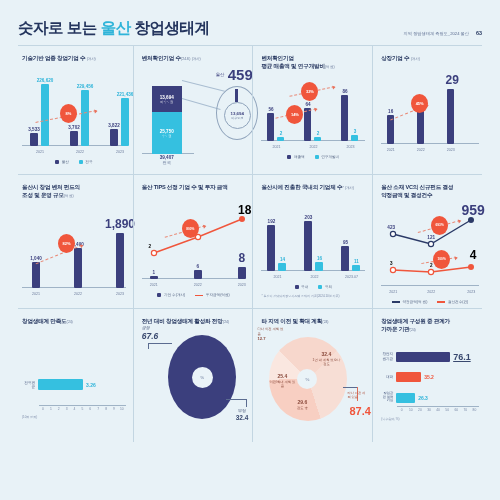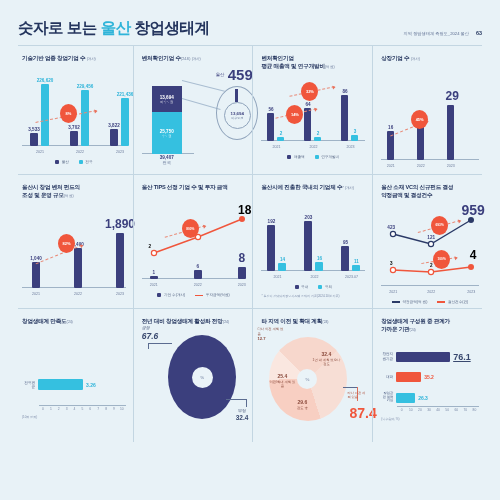--- a/index.html
+++ b/index.html
@@ -244,21 +244,21 @@
             </div>
         </div>
       </div>
     </div>
 
     <div class="cell">
       <div class="c-title">
         <span>상장기업 수</span>
         <span class="unit">(개사)</span>
       </div>
-      <div class="plot" style="height:78px;margin-top:20px;">
+      <div class="plot" style="height:78px;margin-top:4px;">
         <div class="axis"></div>
 
         <div class="arrow" style="left:8px;top:46px;width:40px;transform:rotate(-22deg);"></div>
         <div class="bub" style="left:30px;top:28px;">45%</div>
 
         <div class="bar navy" style="left:6px;width:7px;height:29px;"></div>
         <div class="vlab navy" style="left:9.5px;bottom:30px;">16</div>
         <div class="xlab" style="left:9.5px;">2021</div>
 
         <div class="bar navy" style="left:36px;width:7px;height:38px;"></div>
@@ -520,21 +520,21 @@
         <div class="pl" style="left:-4px;top:-2px;width:26px;text-align:left;">
           <span>타사 이전
 계획 없음</span><br>
           <b style="font-size:4.2px;">12.7</b>
         </div>
 
         <div class="lead" style="left:82px;top:58px;width:14px;"></div>
         <div class="lead v" style="left:96px;top:58px;height:14px;border-left-color:#e0705a;"></div>
         <div style="position:absolute;left:86px;top:62px;font-size:3.2px;color:#b0533f;line-height:1.25;">타사 이전
 계획 있음</div>
-        <div style="position:absolute;left:88px;top:76px;font-size:14px;font-weight:700;color:#f0563c;">87.4</div>
+        <div style="position:absolute;left:88px;top:76px;font-size:11px;font-weight:700;color:#f0563c;">87.4</div>
       </div>
     </div>
 
     <div class="cell">
       <div class="c-title">
         <div>창업생태계 구성원 중 관계가</div>
         <div><span>가까운 기관</span><span class="unit">('24)</span></div>
       </div>
       <div class="plot" style="height:84px;margin-top:6px;">
         <div class="hbar-row" style="top:12px;">

